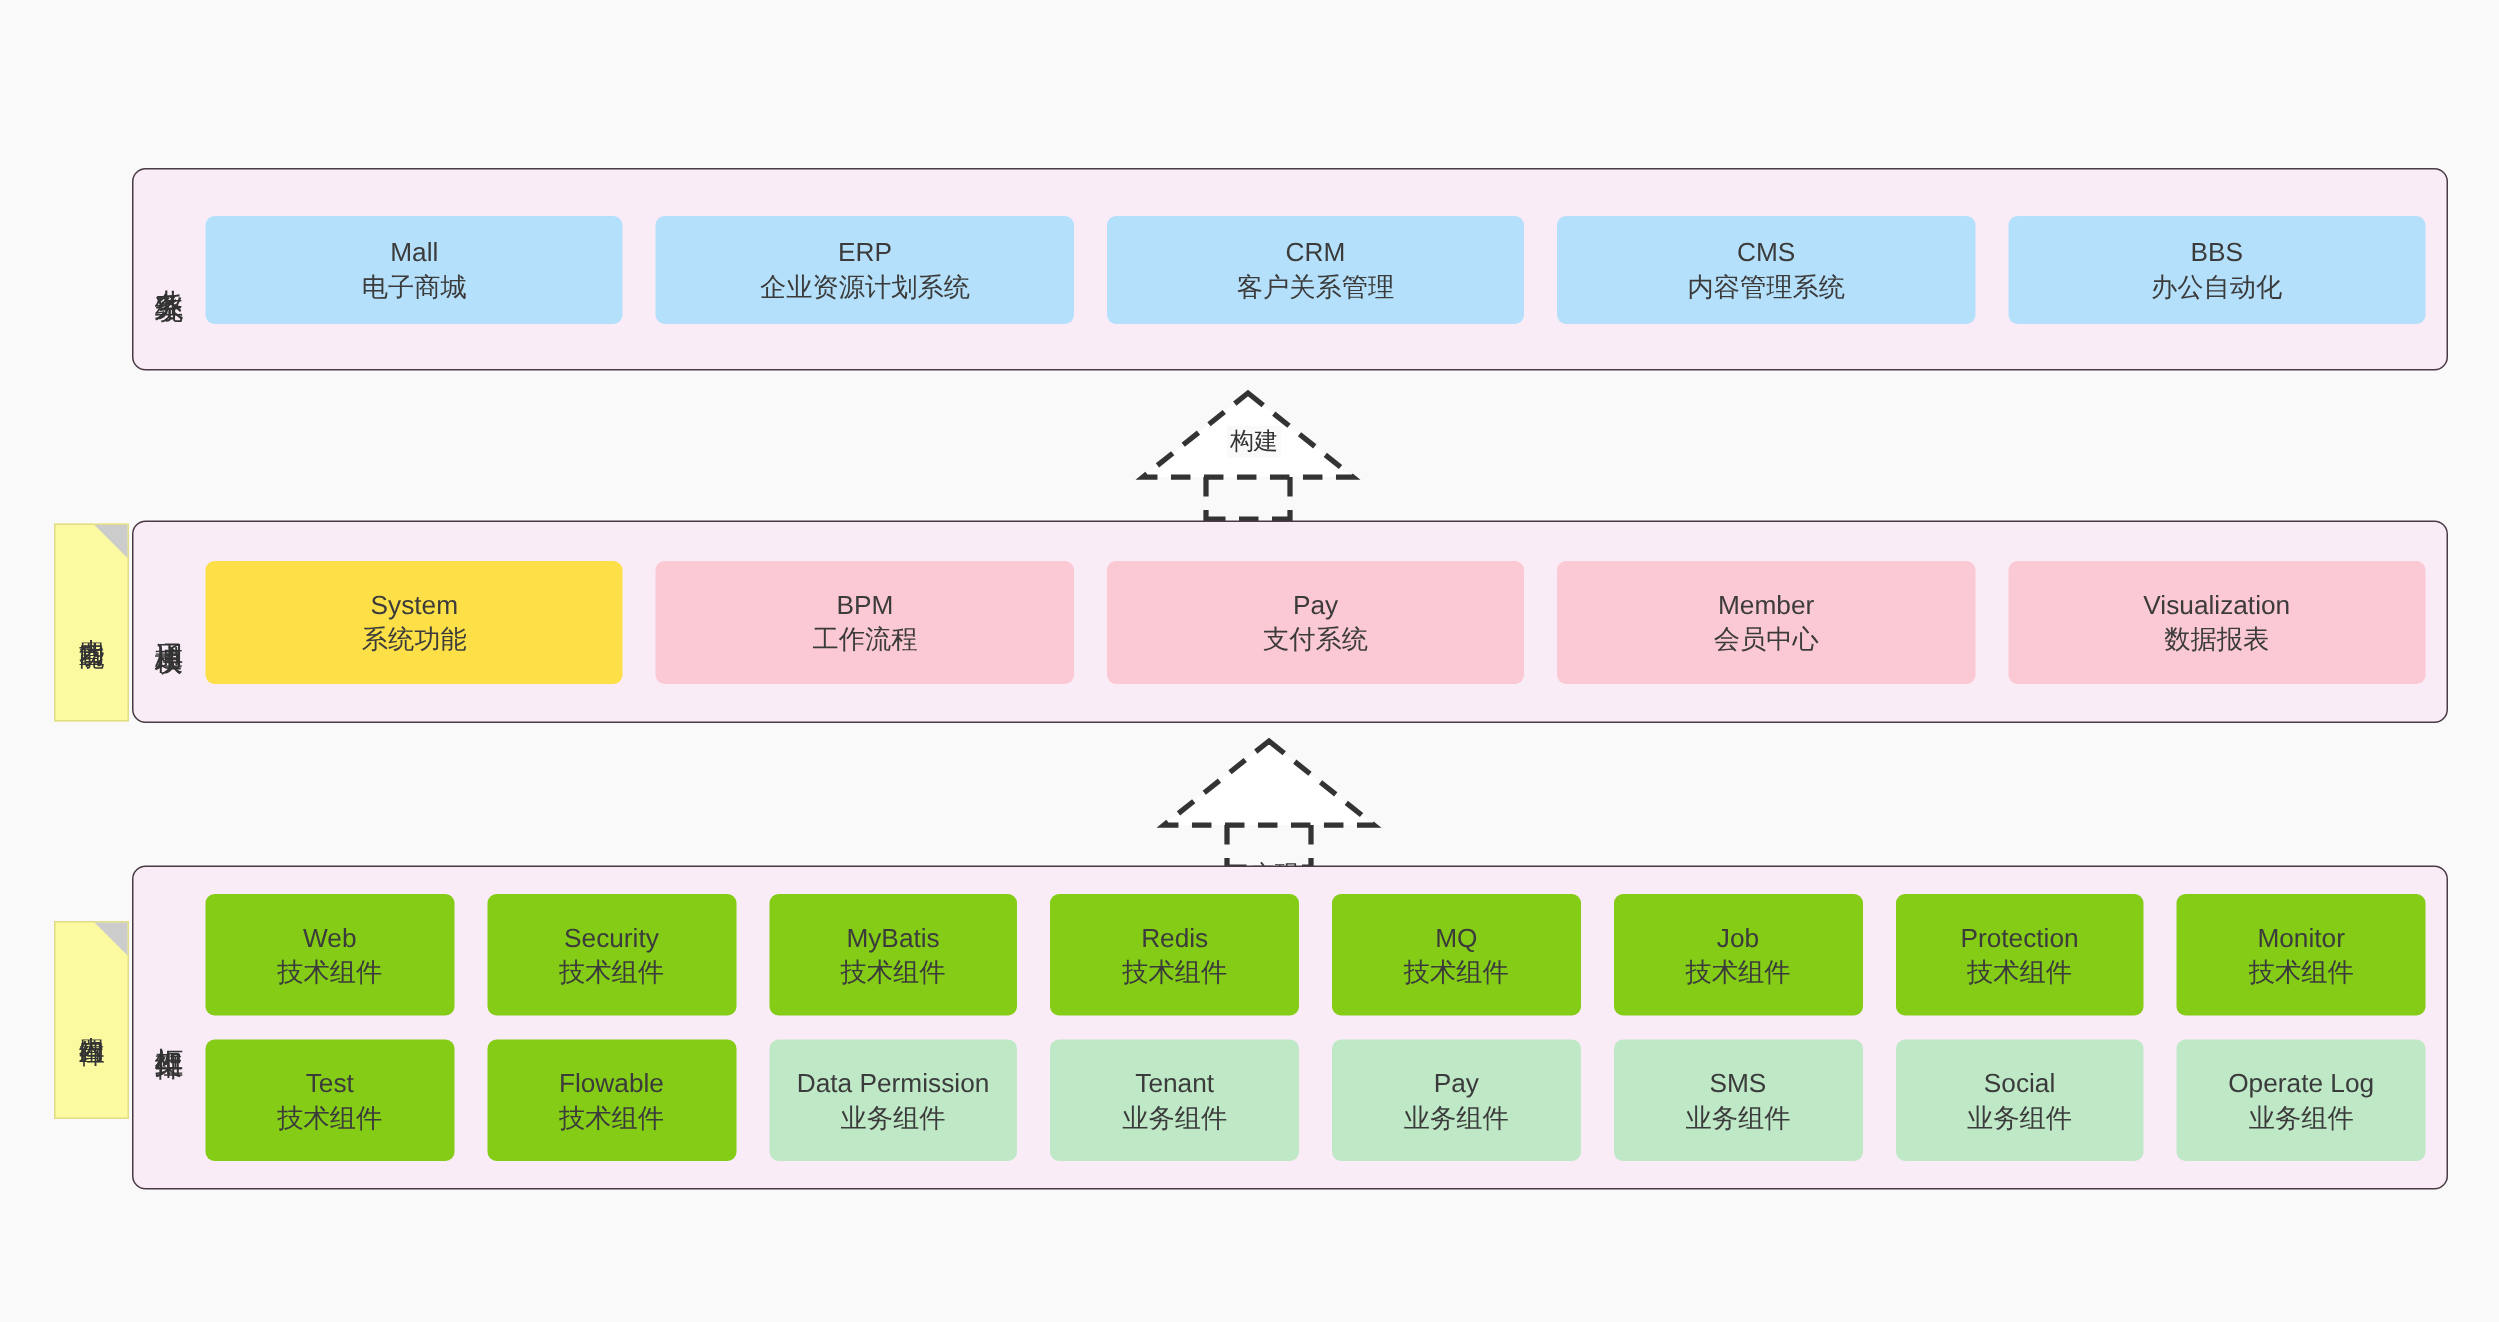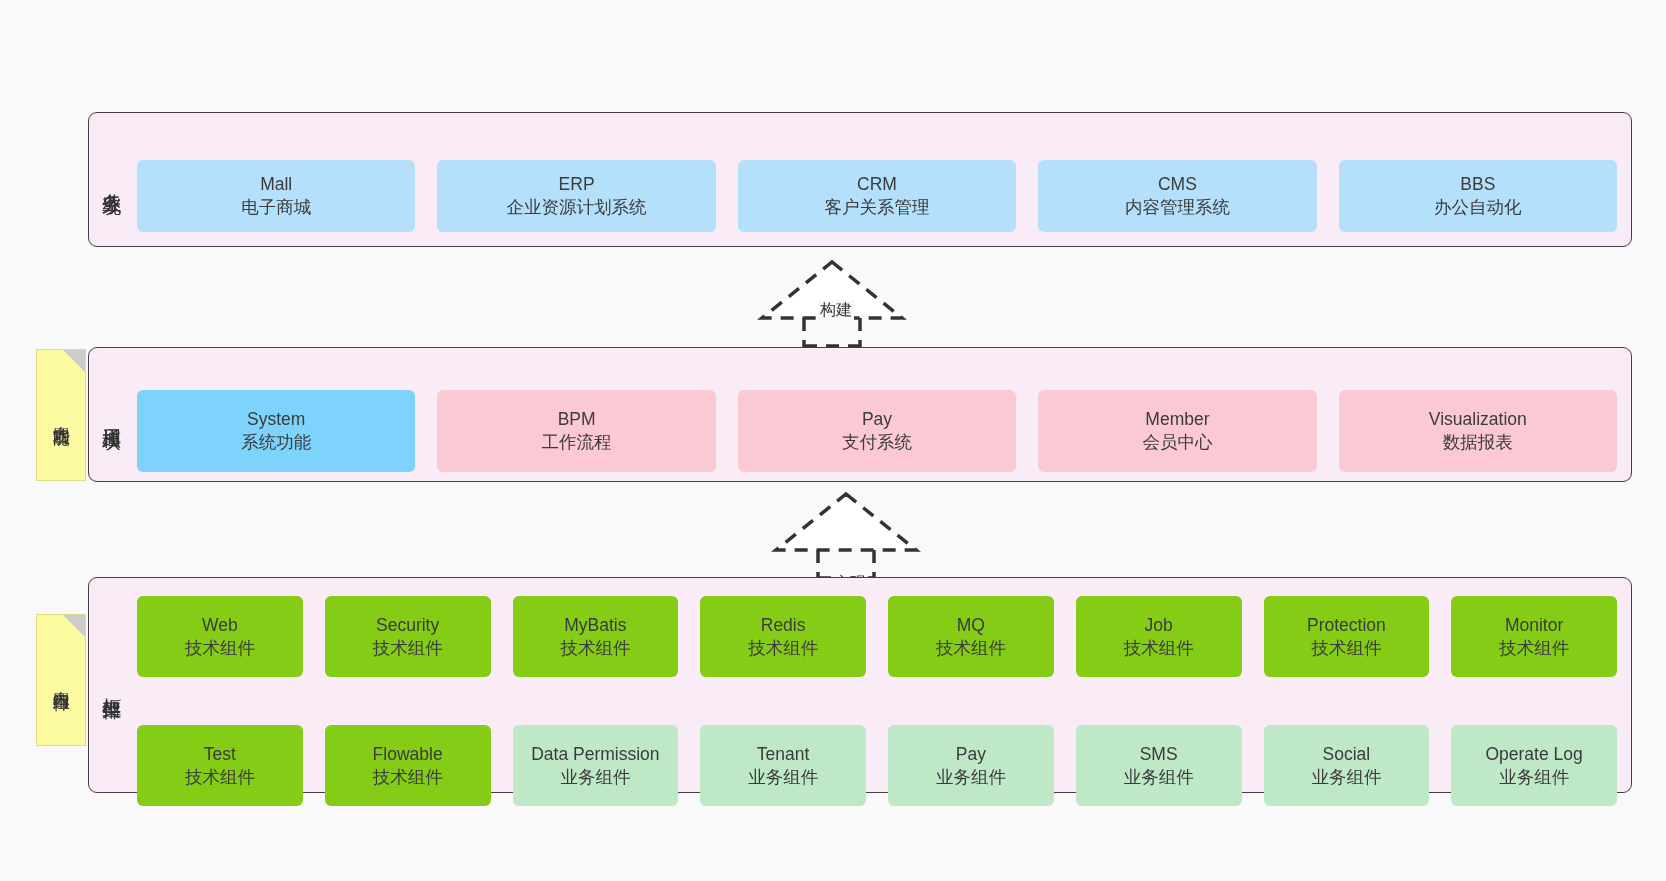--- a/index.html
+++ b/index.html
@@ -54,21 +54,20 @@
     display: flex;
     flex-direction: column;
     justify-content: center;
     gap: 16px;
     padding: 0 14px 0 2px;
   }
 
   .row {
     display: flex;
     gap: 22px;
-    margin-top: 32px;
   }
 
   .card {
     flex: 1 1 0;
     border-radius: 6px;
     display: flex;
     flex-direction: column;
     align-items: center;
     justify-content: center;
     text-align: center;
@@ -76,21 +75,21 @@
     line-height: 1.3;
     color: #3b3b3b;
     box-sizing: border-box;
     padding: 6px 4px;
   }
   .card .en { display: block; }
   .card .cn { display: block; }
 
   
   .c-blue        { background: #b5e0fb; }
-  .c-red         { background: #7dd3fc; }
+  .c-red         { background: #fde047; }
   .c-pink        { background: #fbc9d3; }
   .c-green       { background: #84cc16; }
   .c-lightgreen  { background: #bfe8c7; }
 
   
   #layer-business  { left: 88px;  top: 112px; width: 1544px; height: 135px; }
   #layer-business .card { height: 72px; }
 
   #layer-modules   { left: 88px;  top: 347px; width: 1544px; height: 135px; }
   #layer-modules .card { height: 82px; }
@@ -134,21 +133,21 @@
   }
   .arrow-label {
     position: absolute;
     font-size: 16px;
     color: #333;
     background: #f9f9f9;
     padding: 0 2px;
     white-space: nowrap;
   }
   #arrow-build     { left: 752px; top: 256px; }
-  #arrow-build-lbl { left: 818px; top: 300px; text-align: center; }
+  #arrow-build-lbl { left: 818px; top: 284px; text-align: center; }
   #arrow-impl      { left: 766px; top: 488px; }
   #arrow-impl-lbl  { left: 832px; top: 525px; margin-top: 48px; }
 </style>
 </head>
 <body>
 
 <div id="canvas">
 
   <div class="layer" id="layer-business">
     <div class="layer-title">业务系统</div>

